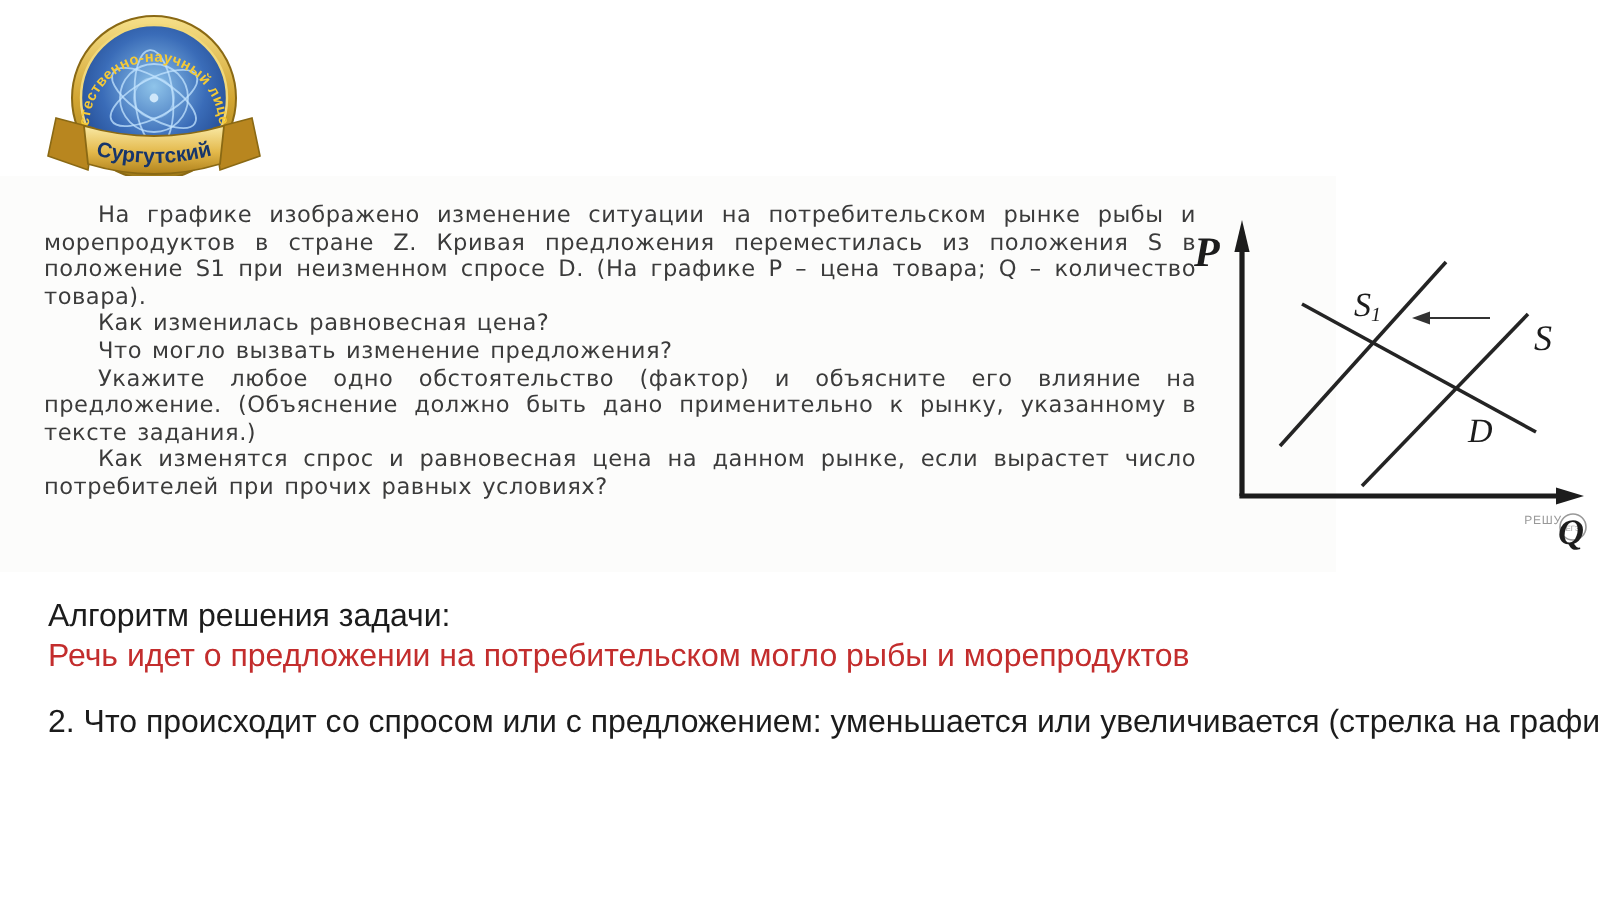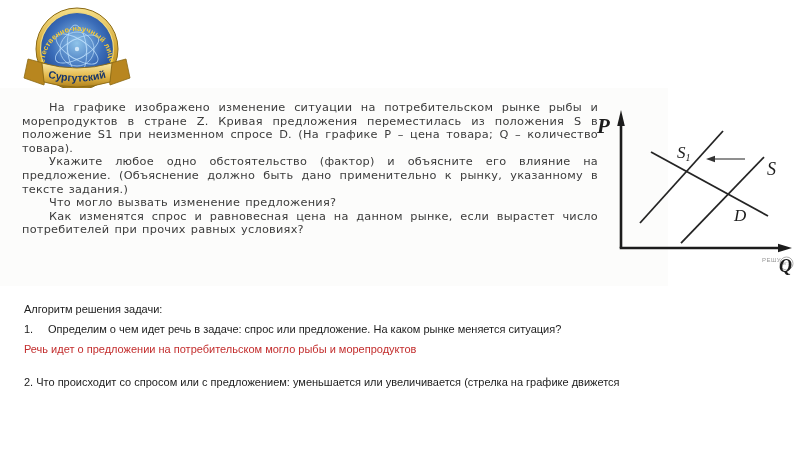--- a/index.html
+++ b/index.html
@@ -16,21 +16,21 @@
     font-family:"DejaVu Sans", sans-serif; font-size:11.3px; line-height:13.6px;
     color:#3b3b3b; text-align:justify; letter-spacing:0.25px; word-spacing:1.2px;
   }
   .problem p { margin:0; text-indent:27px; }
   .graph { position:absolute; left:594px; top:7px; width:206px; height:185px; overflow:visible; }
   .graph text { font-family:"Liberation Serif", serif; font-style:italic; fill:#1c1c1c; }
   .graph .wm { font-family:"Liberation Sans", sans-serif; font-style:normal; fill:#999; }
   
   .solution {
     position:absolute; left:24px; top:299px; width:774px;
-    font-size:11px; line-height:20px; color:#1c1c1c; white-space:nowrap;
+    font-size:16px; line-height:20px; color:#1c1c1c; white-space:nowrap;
   }
   .sol-line { white-space:nowrap; }
   .sol-num { display:inline-block; width:24px; }
   .sol-answer { color:var(--answer-red, #c32d2d); white-space:nowrap; }
   .gap { margin-top:13px; }
   .indent2 { padding-left:15px; }
 </style>
 </head>
 <body>
 
@@ -77,22 +77,23 @@
         <text font-family="Liberation Sans, sans-serif" font-size="10.5" font-weight="bold" fill="#16356b">
           <textPath href="#ribbonline" startOffset="50%" text-anchor="middle">Сургутский</textPath>
         </text>
       </g>
     </g>
   </svg>
 
   <div class="scan">
     <div class="problem">
       <p>На графике изображено изменение ситуации на потребительском рынке рыбы и морепродуктов в стране Z. Кривая предложения переместилась из положения S в положение S1 при неизменном спросе D. (На графике P – цена товара; Q – количество товара).</p>
+      <p>Как изменилась равновесная цена?</p>
+      <p>Что могло вызвать изменение предложения?</p>
       <p>Укажите любое одно обстоятельство (фактор) и объясните его влияние на предложение. (Объяснение должно быть дано применительно к рынку, указанному в тексте задания.)</p>
-      <p>Что могло вызвать изменение предложения?</p>
       <p>Как изменятся спрос и равновесная цена на данном рынке, если вырастет число потребителей при прочих равных условиях?</p>
     </div>
 
     <svg class="graph" viewBox="0 0 206 185" aria-hidden="true">
 
       <line x1="27" y1="153" x2="27" y2="28" stroke="#1c1c1c" stroke-width="2.6"></line>
       <polygon points="27,15 23.2,31 30.8,31" fill="#1c1c1c"></polygon>
       <line x1="25.7" y1="153" x2="187" y2="153" stroke="#1c1c1c" stroke-width="2.6"></line>
       <polygon points="198,153 184,148.8 184,157.2" fill="#1c1c1c"></polygon>
 
@@ -110,18 +111,17 @@
 
       <text x="187" y="167" text-anchor="end" font-size="6" letter-spacing="0.4" class="wm">РЕШУ</text>
       <circle cx="192.5" cy="168.5" r="6.5" fill="none" stroke="#999" stroke-width="0.8"></circle>
       <text x="192.5" y="170.3" text-anchor="middle" font-size="3.8" class="wm">ЕГЭ</text>
       <text x="185" y="177" font-size="18" font-weight="600">Q</text>
     </svg>
   </div>
 
   <div class="solution">
     <div class="sol-line">Алгоритм решения задачи:</div>
-    <div class="sol-line"><span class="sol-num">1.</span><span>Определим о чем идет речь в задаче: спрос или предложение. На каком рынке меняется ситуация?</span></div>
     <div class="sol-answer">Речь идет о предложении на потребительском могло рыбы и морепродуктов</div>
     <div class="sol-line gap">2. Что происходит со спросом или с предложением: уменьшается или увеличивается (стрелка на графике движется</div>
   </div>
 
 </div>
 
 </body></html>

